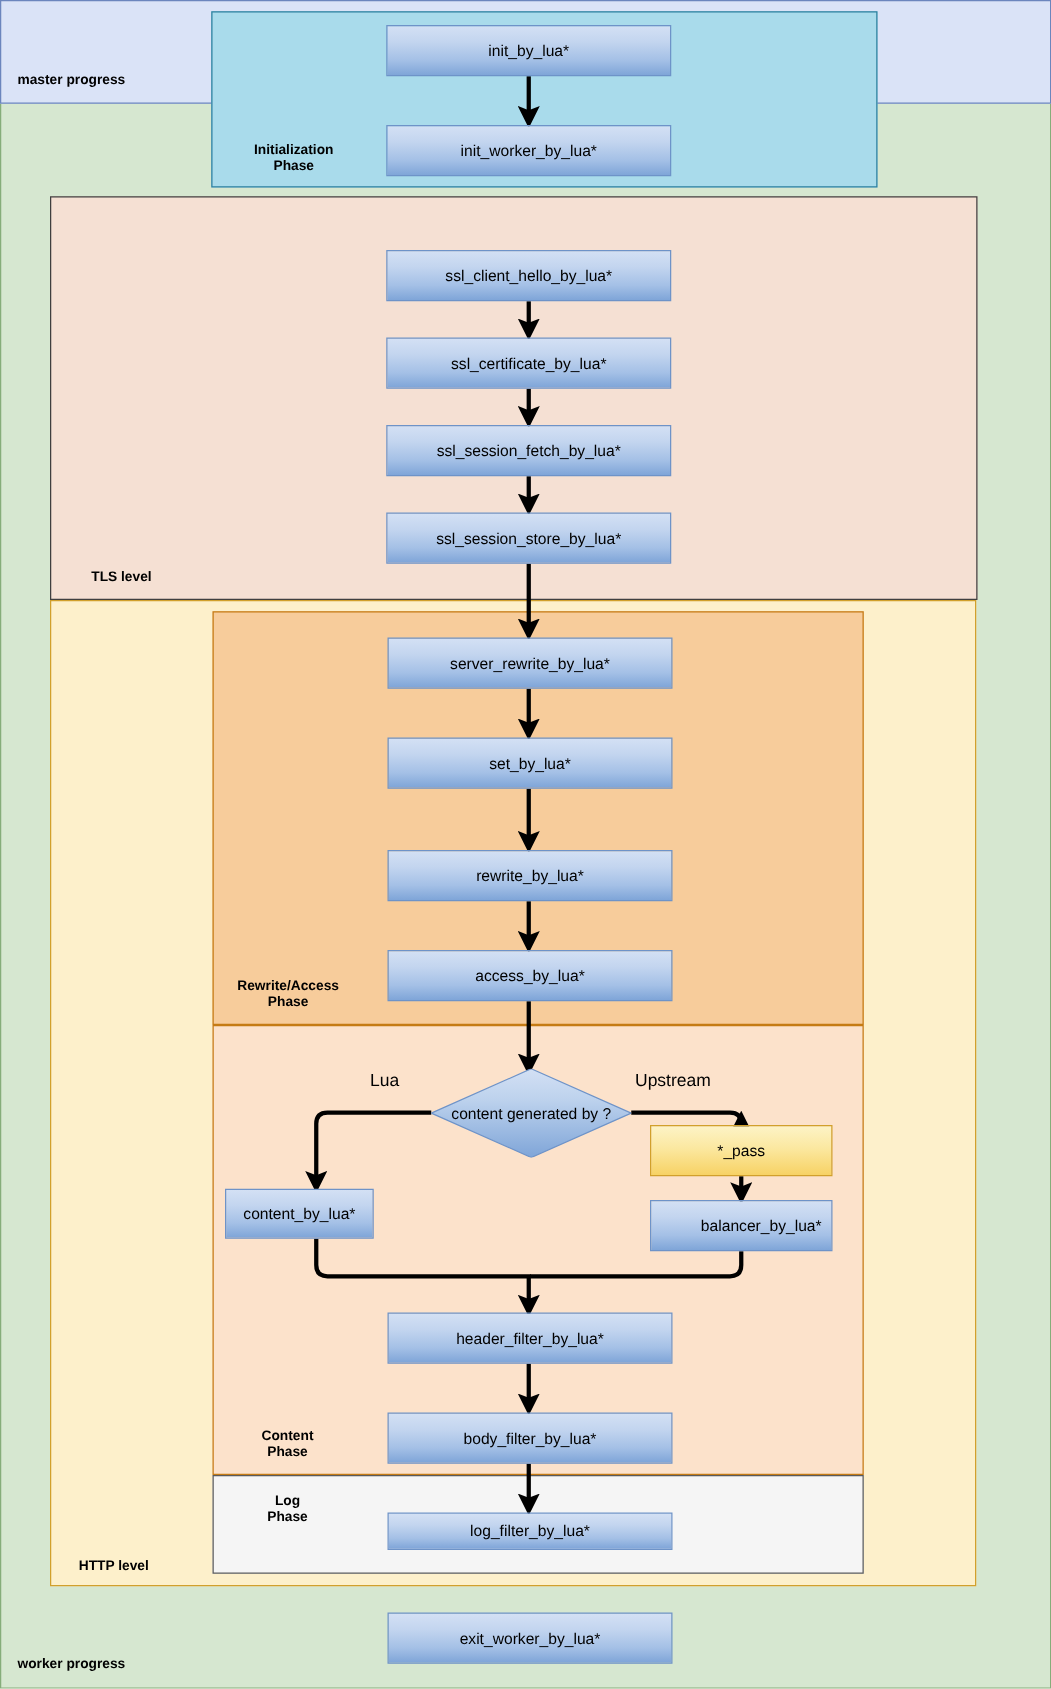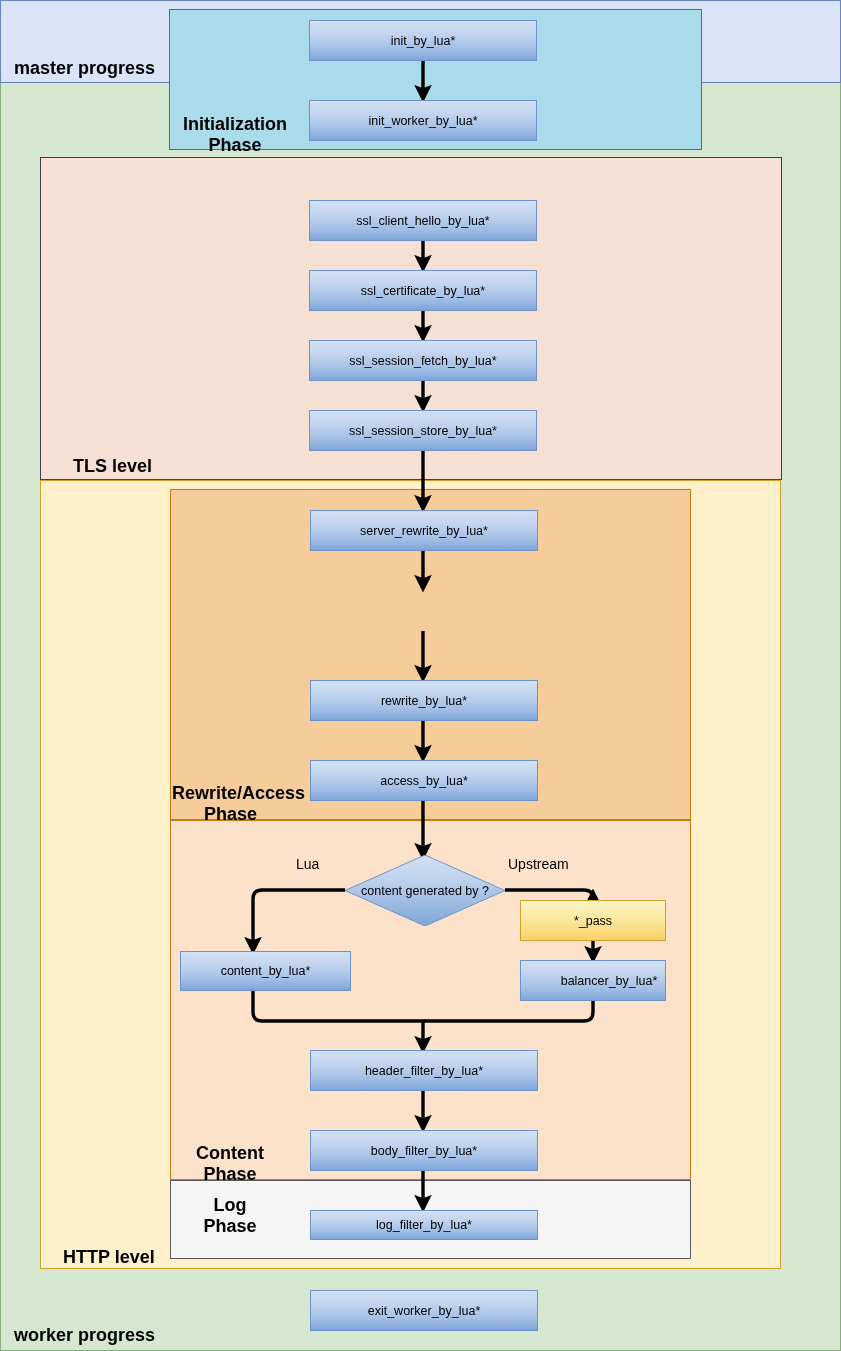--- a/index.html
+++ b/index.html
@@ -19,21 +19,21 @@
   }
 
   
   .region {
     position: absolute;
     box-sizing: border-box;
   }
   .region-label {
     position: absolute;
     font-weight: bold;
-    font-size: 18px;
+    font-size: 11px;
     color: #000000;
     white-space: nowrap;
     line-height: 1.15;
     text-align: center;
   }
 
   #worker-progress {
     left: 0px; top: 0px; width: 841px; height: 1351px;
     background: #d6e7d0;
     border: 1px solid #86ad7a;
@@ -223,20 +223,21 @@
   <div class="node blue" style="left:309px; top:200px; width:228px; height:41px;">ssl_client_hello_by_lua*</div>
 
   <div class="node blue" style="left:309px; top:340px; width:228px; height:41px;">ssl_session_fetch_by_lua*</div>
 
   <div class="node blue" style="left:309px; top:270px; width:228px; height:41px;">ssl_certificate_by_lua*</div>
 
   <div class="node blue" style="left:309px; top:410px; width:228px; height:41px;">ssl_session_store_by_lua*</div>
 
   <div class="node blue" style="left:310px; top:510px; width:228px; height:41px;">server_rewrite_by_lua*</div>
 
+  <div class="node blue" style="left:310px; top:590px; width:228px; height:41px;">set_by_lua*</div>
 
   <div class="node blue" style="left:310px; top:680px; width:228px; height:41px;">rewrite_by_lua*</div>
 
   <div class="node blue" style="left:310px; top:760px; width:228px; height:41px;">access_by_lua*</div>
 
   <div class="diamond-wrap" style="left:345px; top:855px; width:160px; height:71px;">
     <svg class="diamond-shape" viewBox="0 0 160 71" preserveAspectRatio="none">
       <defs>
         <linearGradient id="dgrad" x1="0" y1="0" x2="0" y2="1">
           <stop offset="0%" stop-color="#d3e0f4"></stop>
@@ -248,21 +249,21 @@
     </svg>
     <div class="diamond-text">content generated by ?</div>
   </div>
 
   <div class="edge-label" style="left:296px; top:856px;">Lua</div>
 
   <div class="edge-label" style="left:508px; top:856px;">Upstream</div>
 
   <div class="node yellow" style="left:520px; top:900px; width:146px; height:41px;">*_pass</div>
 
-  <div class="node blue" style="left:180px; top:951px; width:171px; height:40px;">content_by_lua*</div>
+  <div class="node blue" style="left:180px; top:951px; width:119px; height:40px;">content_by_lua*</div>
 
   <div class="node blue" style="left:520px; top:960px; width:146px; height:41px;padding-left:32px;">balancer_by_lua*</div>
 
   <div class="node blue" style="left:310px; top:1050px; width:228px; height:41px;">header_filter_by_lua*</div>
 
   <div class="node blue" style="left:310px; top:1130px; width:228px; height:41px;">body_filter_by_lua*</div>
 
   <div class="node blue" style="left:310px; top:1210px; width:228px; height:30px;">log_filter_by_lua*</div>
 
   <div class="node blue" style="left:310px; top:1290px; width:228px; height:41px;">exit_worker_by_lua*</div>

